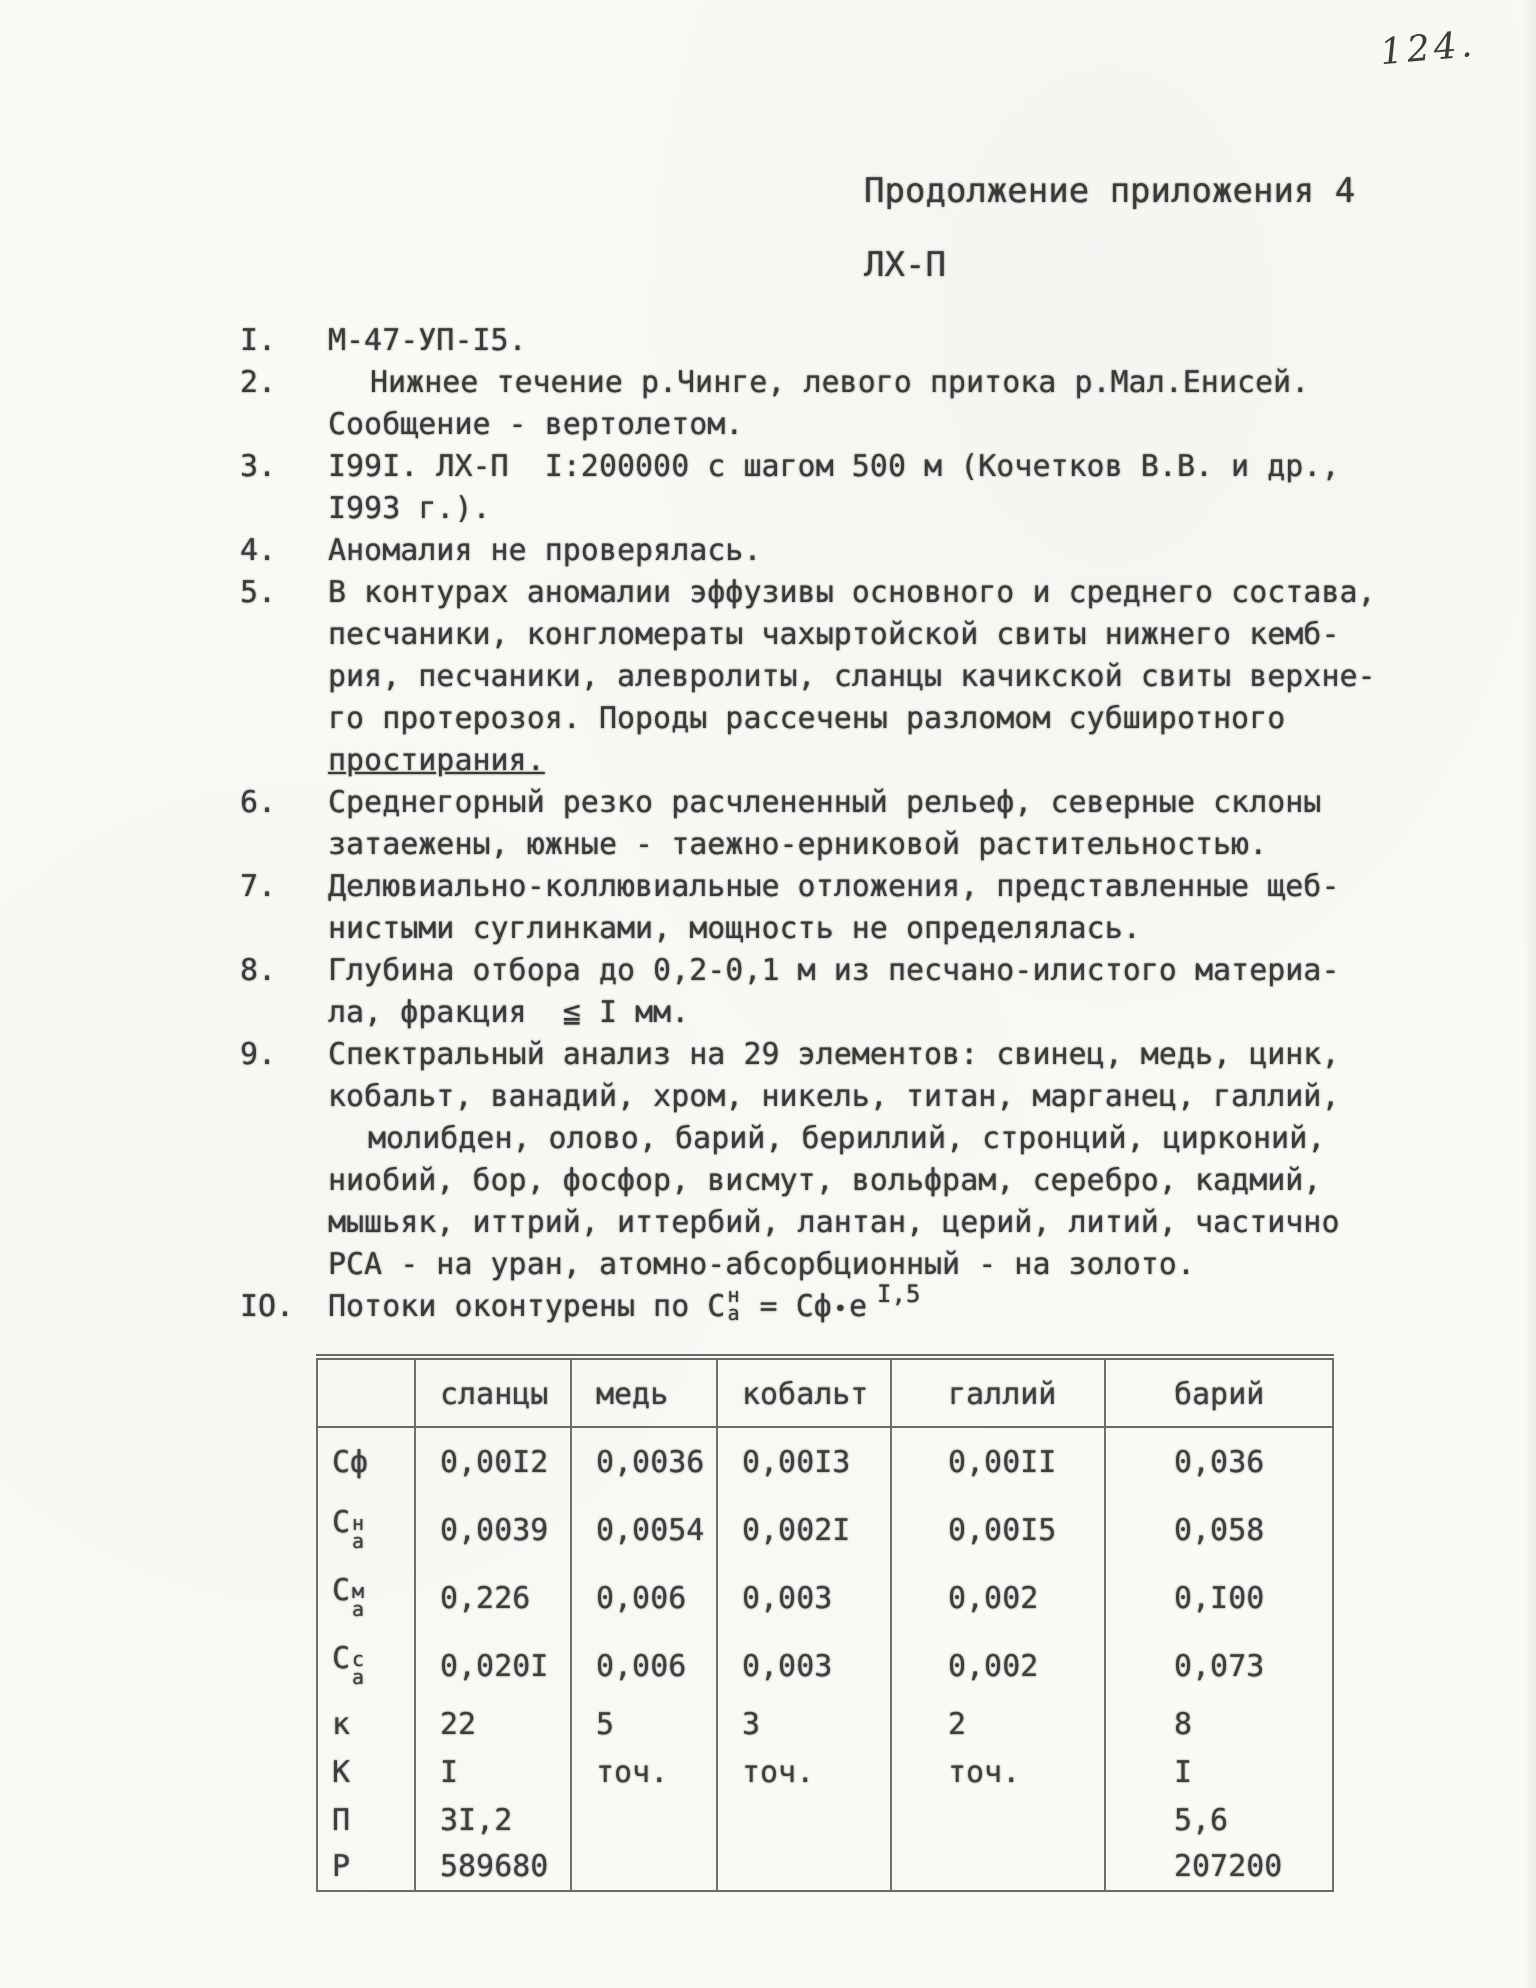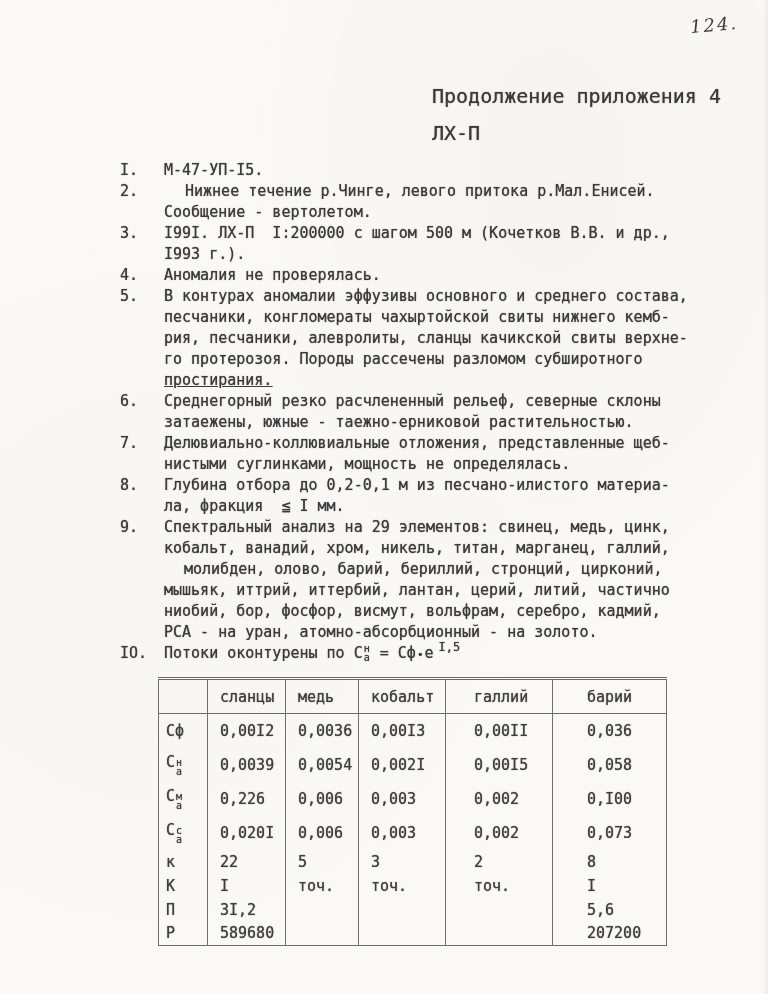--- a/index.html
+++ b/index.html
@@ -17,21 +17,21 @@
     overflow:hidden;
   }
   .ink { text-shadow:0 0 1px rgba(55,55,55,0.85); }
   .page-number {
     position:absolute; top:14px; right:30px;
     font-family:"DejaVu Serif","Liberation Serif",serif;
     font-style:italic; font-size:18px; color:#3c3c3c;
     transform:rotate(-5deg);
     letter-spacing:2px;
   }
-  .doc-header { margin:86px 0 16px 432px; width:238px; font-size:20px; line-height:21px; }
+  .doc-header { margin:86px 0 16px 432px; width:238px; font-size:17px; line-height:21px; }
   .doc-title { white-space:nowrap; }
   .doc-subtitle { margin-top:16px; text-align:left; }
   .items { margin:14px 0 0 120px; width:606px; font-size:15px; line-height:21px; }
   .list-item { display:flex; }
   .item-num { width:44px; flex:0 0 44px; }
   .item-body { flex:1; }
   .item-line { white-space:pre; }
   
   .formula { display:flex; align-items:center; }
   .cstack { display:inline-flex; align-items:center; }
@@ -132,22 +132,22 @@
           <span class="item-line" style="display: block;">Глубина отбора до 0,2-0,1 м из песчано-илистого материа-</span>
           <span class="item-line" style="display: block;">ла, фракция  ≦ I мм.</span>
         </div>
       </div>
       <div class="list-item">
         <span class="item-num">9.</span>
         <div class="item-body">
           <span class="item-line" style="display: block;">Спектральный анализ на 29 элементов: свинец, медь, цинк,</span>
           <span class="item-line" style="display: block;">кобальт, ванадий, хром, никель, титан, марганец, галлий,</span>
           <span class="item-line" style="display: block; padding-left: 20px;">молибден, олово, барий, бериллий, стронций, цирконий,</span>
+          <span class="item-line" style="display: block;">ниобий, бор, фосфор, висмут, вольфрам, серебро, кадмий,</span>
           <span class="item-line" style="display: block;">мышьяк, иттрий, иттербий, лантан, церий, литий, частично</span>
-          <span class="item-line" style="display: block;">ниобий, бор, фосфор, висмут, вольфрам, серебро, кадмий,</span>
           <span class="item-line" style="display: block;">РСА - на уран, атомно-абсорбционный - на золото.</span>
         </div>
       </div>
       <div class="list-item">
         <span class="item-num">IO.</span>
         <div class="item-body">
           <div class="item-line formula"><span>Потоки оконтурены по </span><span class="cstack"><span>С</span><span class="stack"><span>н</span><span>а</span></span></span><span> = </span><span>Сф</span><span class="mdot">•</span><span>е</span><span class="sup-exp">I,5</span></div>
         </div>
       </div>
     </div>

